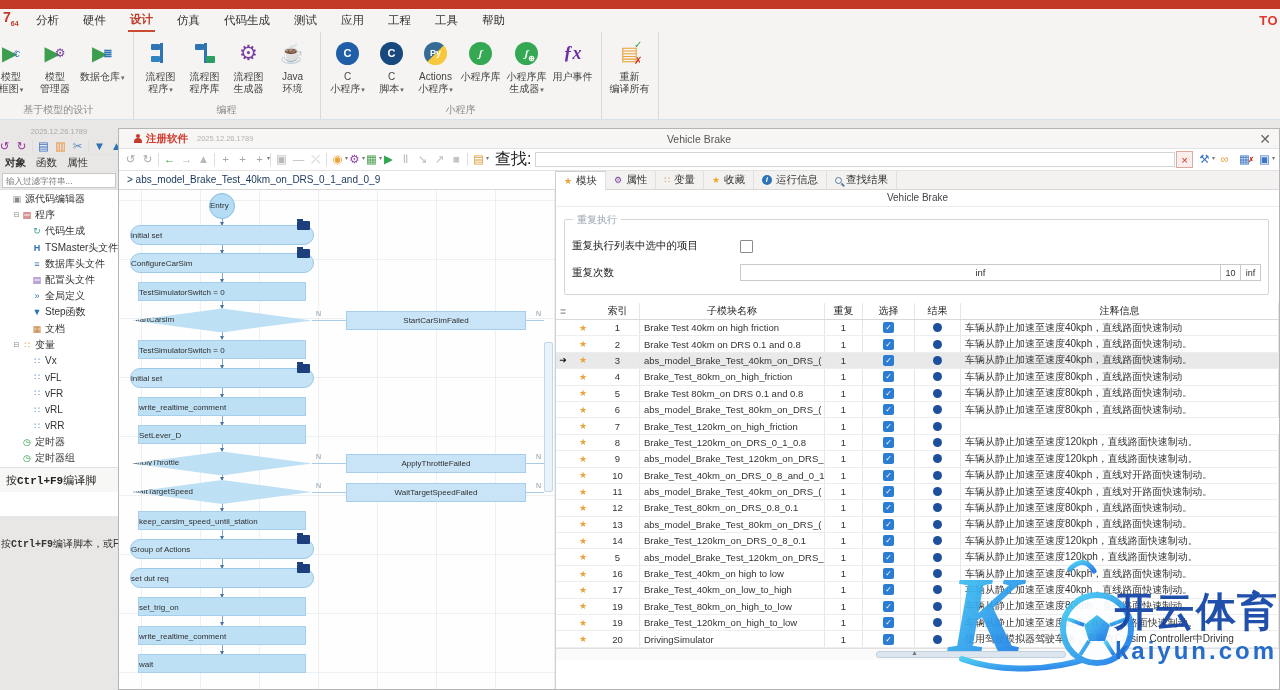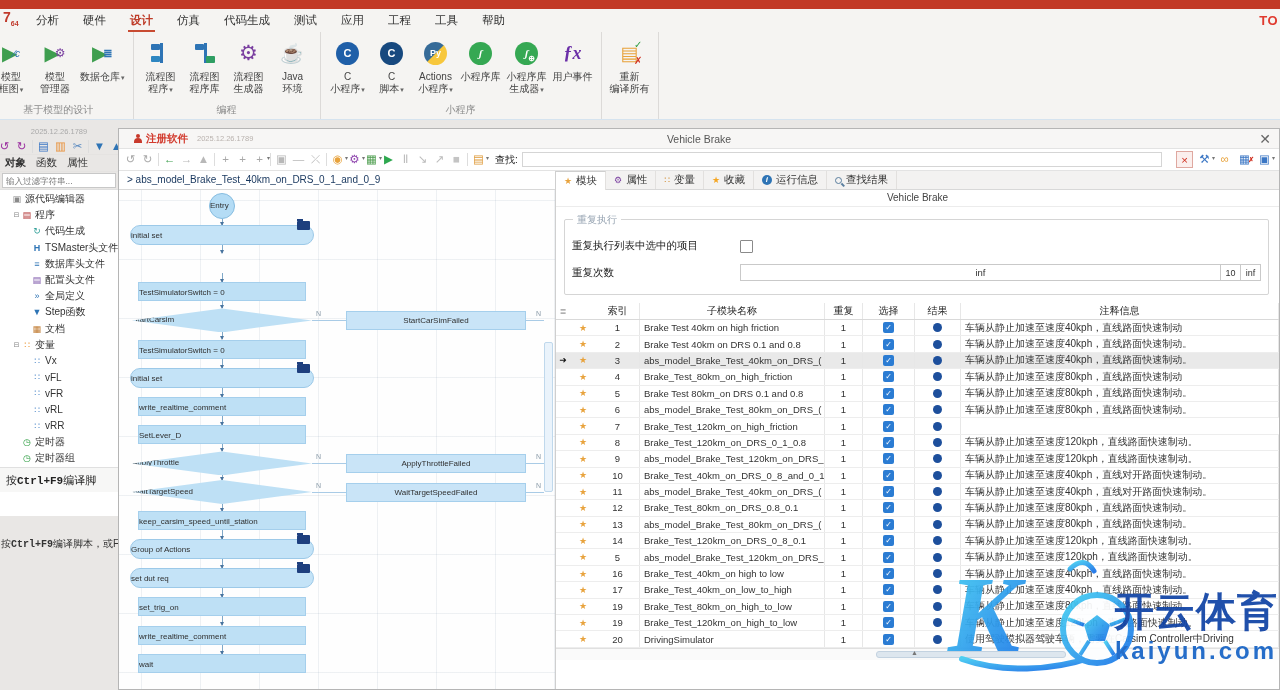--- a/index.html
+++ b/index.html
@@ -5,21 +5,21 @@
   * { box-sizing:border-box; margin:0; padding:0; }
   html,body { width:1280px; height:690px; overflow:hidden; }
   body { font-family:"Liberation Sans",sans-serif; background:#E9E7E5; position:relative; color:#333; }
 
   
   .topstrip { height:9px; background:#C23A26; }
   .menubar { height:23px; background:#F5F4F2; display:flex; align-items:center; font-size:11.5px; }
   .appicon { width:24px; padding-left:3px; color:#C0392B; font-weight:bold; font-size:14px; line-height:23px; }
   .appicon sub { font-size:7px; }
   .menu-item { padding:0 12px; height:23px; line-height:22px; cursor:default; position:relative; }
-  .menu-item.active { color:#BE3B28; font-weight:bold; }
+  .menu-item.active { color:#BE3B28; font-weight:bold;font-family:Liberation Mono, monospace; }
   .menu-item.active::after { content:""; position:absolute; left:10px; right:10px; bottom:0; height:2px; background:#C84B32; }
   .brand { margin-left:auto; color:#E03A2F; font-weight:bold; font-size:13px; padding-right:2px; letter-spacing:.5px; }
 
   
   .ribbon { height:88px; background:#F5F4F2; display:flex; border-bottom:1px solid #D5E3EF; overflow:hidden; }
   .rgroup { display:flex; flex-direction:column; border-right:1px solid #DCDAD8; padding:3px 5px 0 5px; }
   .rgroup.cut { margin-left:-16px; }
   .rbuttons { display:flex; flex:1; }
   .rbtn { min-width:44px; padding:0 3px; display:flex; flex-direction:column; align-items:center; cursor:default; }
   .ricon { height:36px; display:flex; align-items:center; justify-content:center; }
@@ -57,21 +57,21 @@
   #vb { position:absolute; left:118px; top:128px; width:1162px; height:562px; background:#fff; border:1px solid #B5B5B5; display:flex; flex-direction:column; }
   .vb-title { height:20px; background:#F7F6F5; border-bottom:1px solid #E3E3E3; display:flex; align-items:center; position:relative; font-size:10.5px; flex:none; }
   .vb-reg { display:flex; align-items:center; gap:4px; margin-left:14px; color:#D23B2E; font-weight:bold; }
   .person { width:9px; height:10px; position:relative; }
   .person::before { content:""; position:absolute; left:2.5px; top:0; width:4px; height:4px; border-radius:50%; background:#C8392B; }
   .person::after { content:""; position:absolute; left:0.5px; top:4.5px; width:8px; height:5px; border-radius:4px 4px 0 0; background:#C8392B; }
   .vb-ver { color:#B9B2AE; font-weight:normal; font-size:7.5px; margin-left:5px; }
   .vb-title-text { position:absolute; left:50%; transform:translateX(-50%); color:#555; }
   .vb-close { margin-left:auto; margin-right:8px; color:#666; font-size:14px; line-height:14px; cursor:default; }
   .vb-toolbar { height:22px; display:flex; align-items:center; border-bottom:1px solid #E3E3E3; padding-left:3px; flex:none; }
-  .find-label { font-size:10px; margin:0 4px 0 8px; color:#222; }
+  .find-label { font-size:16px; margin:0 4px 0 8px; color:#222; }
   .find-input { flex:1; max-width:640px; height:15px; border:1px solid #D5D5D5; background:#fff; }
   .vb-right-icons { margin-left:auto; display:flex; align-items:center; gap:3px; padding-right:6px; }
   .vb-body { flex:1; display:flex; min-height:0; }
   .vb-status { height:18px; flex:none; border-top:1px solid #C8C8C8; background:#F6F6F6; display:flex; font-size:10px; }
   .st-cell { border-right:1px solid #D2D2D2; display:flex; align-items:center; justify-content:center; white-space:nowrap; overflow:hidden; }
   .st-cell.progress { background:#EDEDED; }
   .grip { margin-left:auto; width:12px; height:100%; background:
     linear-gradient(135deg, transparent 60%, #BBB 60%, #BBB 65%, transparent 65%, transparent 75%, #BBB 75%, #BBB 80%, transparent 80%); }
 
   
@@ -475,20 +475,21 @@
   </div>
   <div class="vb-body">
     <div id="flowpane">
       <div class="crumb">&gt; abs_model_Brake_Test_40km_on_DRS_0_1_and_0_9</div>
       <div class="canvas" id="flow-canvas">
         <div class="vscroll"></div>
       <div class="fnode fn-circle" style="left: 90px; top: 3px; width: 26px; height: 26px; line-height: 24px;">Entry</div>
           <div class="vline" style="top: 29px; height: 5.6px;"></div>
           <div class="fnode fn-stadium" style="left: 11px; top: 34.6px; width: 184px; height: 20px; line-height: 20px;">initial set<div class="fold"></div></div>
           <div class="vline" style="top: 54.6px; height: 8.6px;"></div>
+          <div class="fnode fn-stadium" style="left: 11px; top: 63.2px; width: 184px; height: 20px; line-height: 20px;">ConfigureCarSim<div class="fold"></div></div>
           <div class="vline" style="top: 83.2px; height: 9.1px;"></div>
           <div class="fnode fn-rect" style="left: 19px; top: 92.3px; width: 168px; height: 19px; line-height: 19px;">TestSimulatorSwitch = 0</div>
           <div class="vline" style="top: 111.3px; height: 7.1px;"></div>
           <div class="fnode fn-diamond" style="left: 13px; top: 118.4px; width: 180px; height: 24px; line-height: 24px;">StartCarsim</div>
           <div class="fn-fail" style="left: 227px; top: 120.9px; width: 180px; height: 19px; line-height: 18px;">StartCarSimFailed</div>
           <div class="hline" style="left: 193px; top: 130.4px; width: 34px;"></div>
           <div class="hline" style="left: 407px; top: 130.4px; width: 18px;"></div>
           <div class="nlab" style="left: 197px; top: 120.4px;">N</div>
           <div class="nlab" style="left: 417px; top: 120.4px;">N</div>
           <div class="vline" style="top: 142.4px; height: 7.1px;"></div>

